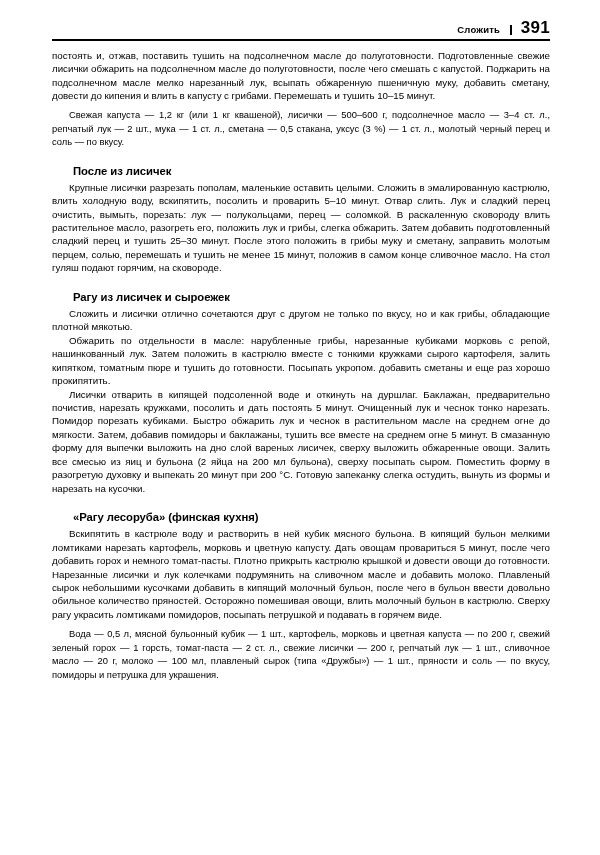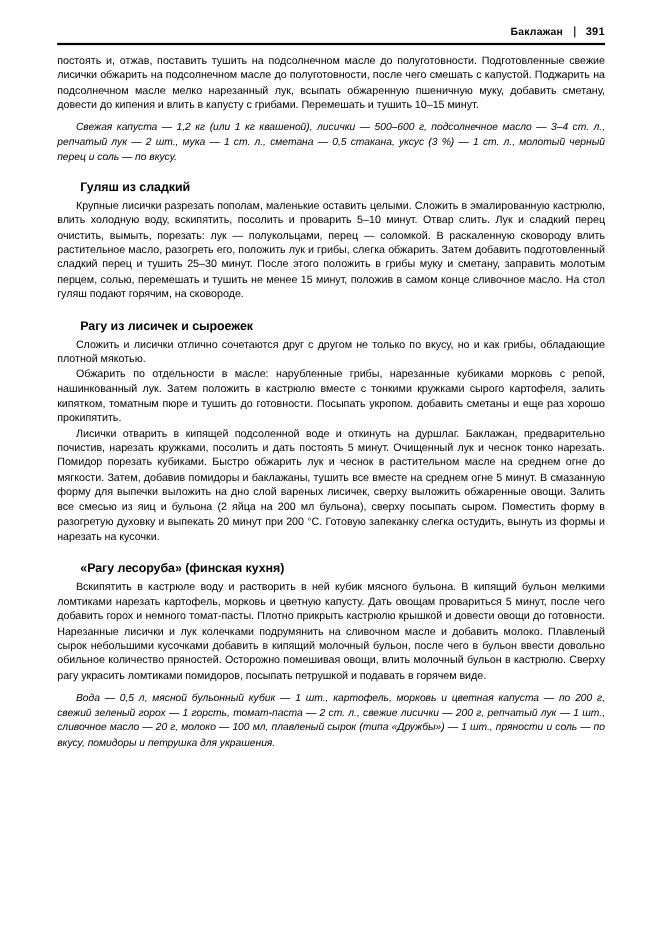--- a/index.html
+++ b/index.html
@@ -47,21 +47,21 @@
   .runhead .rh-sep {
     display: inline-block;
     width: 1.6px;
     height: 10px;
     background: #000;
     margin: 0 9px 0 10px;
     position: relative;
     top: 1.5px;
   }
   .runhead .rh-page {
-    font-size: 10px;
+    font-size: 17px;
     font-weight: bold;
     letter-spacing: 0.3px;
   }
   .rule {
     height: 1.6px;
     background: #000000;
     width: 100%;
     margin: 0 0 8px 0;
   }
   
@@ -74,21 +74,20 @@
     letter-spacing: -0.02px;
     word-spacing: -0.1px;
     hyphens: manual;
   }
   p.body.indent {
     text-indent: 17px;
   }
   p.ingr {
     margin: 6px 0 0 0;
     font-size: 9.4px;
-    font-style: italic;
     line-height: 13.4px;
     text-align: justify;
     text-indent: 17px;
     letter-spacing: -0.02px;
   }
   h2.recipe {
     margin: 15px 0 3px 0;
     padding-left: 21px;
     font-size: 11.3px;
     font-weight: bold;
@@ -96,31 +95,31 @@
     line-height: 14px;
   }
 </style>
 </head>
 <body>
 
 <div class="page">
   <div class="content">
 
     <div class="runhead">
-      <span class="rh-title">Баклажан</span>
+      <span class="rh-title">Сложить</span>
       <span class="rh-sep"></span>
       <span class="rh-page">391</span>
     </div>
 
     <div class="rule"></div>
 
     <div id="flow">
         <p class="body">постоять и, отжав, поставить тушить на подсолнечном масле до полуготовности. Подготовленные свежие лисички обжарить на подсолнечном масле до полуготовности, после чего смешать с капустой. Поджарить на подсолнечном масле мелко нарезанный лук, всыпать обжаренную пшеничную муку, добавить сметану, довести до кипения и влить в капусту с грибами. Перемешать и тушить 10–15 минут.</p>
         <p class="ingr">Свежая капуста — 1,2 кг (или 1 кг квашеной), лисички — 500–600 г, подсолнечное масло — 3–4 ст. л., репчатый лук — 2 шт., мука — 1 ст. л., сметана — 0,5 стакана, уксус (3 %) — 1 ст. л., молотый черный перец и соль — по вкусу.</p>
-        <h2 class="recipe">Гуляш из сладкий</h2>
+        <h2 class="recipe">После из лисичек</h2>
         <p class="body indent">Крупные лисички разрезать пополам, маленькие оставить целыми. Сложить в эмалированную кастрюлю, влить холодную воду, вскипятить, посолить и проварить 5–10 минут. Отвар слить. Лук и сладкий перец очистить, вымыть, порезать: лук — полукольцами, перец — соломкой. В раскаленную сковороду влить растительное масло, разогреть его, положить лук и грибы, слегка обжарить. Затем добавить подготовленный сладкий перец и тушить 25–30 минут. После этого положить в грибы муку и сметану, заправить молотым перцем, солью, перемешать и тушить не менее 15 минут, положив в самом конце сливочное масло. На стол гуляш подают горячим, на сковороде.</p>
         <h2 class="recipe">Рагу из лисичек и сыроежек</h2>
         <p class="body indent">Сложить и лисички отлично сочетаются друг с другом не только по вкусу, но и как грибы, обладающие плотной мякотью.</p>
         <p class="body indent">Обжарить по отдельности в масле: нарубленные грибы, нарезанные кубиками морковь с репой, нашинкованный лук. Затем положить в кастрюлю вместе с тонкими кружками сырого картофеля, залить кипятком, томатным пюре и тушить до готовности. Посыпать укропом. добавить сметаны и еще раз хорошо прокипятить.</p>
         <p class="body indent">Лисички отварить в кипящей подсоленной воде и откинуть на дуршлаг. Баклажан, предварительно почистив, нарезать кружками, посолить и дать постоять 5 минут. Очищенный лук и чеснок тонко нарезать. Помидор порезать кубиками. Быстро обжарить лук и чеснок в растительном масле на среднем огне до мягкости. Затем, добавив помидоры и баклажаны, тушить все вместе на среднем огне 5 минут. В смазанную форму для выпечки выложить на дно слой вареных лисичек, сверху выложить обжаренные овощи. Залить все смесью из яиц и бульона (2 яйца на 200 мл бульона), сверху посыпать сыром. Поместить форму в разогретую духовку и выпекать 20 минут при 200 °C. Готовую запеканку слегка остудить, вынуть из формы и нарезать на кусочки.</p>
         <h2 class="recipe">«Рагу лесоруба» (финская кухня)</h2>
         <p class="body indent">Вскипятить в кастрюле воду и растворить в ней кубик мясного бульона. В кипящий бульон мелкими ломтиками нарезать картофель, морковь и цветную капусту. Дать овощам провариться 5 минут, после чего добавить горох и немного томат-пасты. Плотно прикрыть кастрюлю крышкой и довести овощи до готовности. Нарезанные лисички и лук колечками подрумянить на сливочном масле и добавить молоко. Плавленый сырок небольшими кусочками добавить в кипящий молочный бульон, после чего в бульон ввести довольно обильное количество пряностей. Осторожно помешивая овощи, влить молочный бульон в кастрюлю. Сверху рагу украсить ломтиками помидоров, посыпать петрушкой и подавать в горячем виде.</p>
         <p class="ingr">Вода — 0,5 л, мясной бульонный кубик — 1 шт., картофель, морковь и цветная капуста — по 200 г, свежий зеленый горох — 1 горсть, томат-паста — 2 ст. л., свежие лисички — 200 г, репчатый лук — 1 шт., сливочное масло — 20 г, молоко — 100 мл, плавленый сырок (типа «Дружбы») — 1 шт., пряности и соль — по вкусу, помидоры и петрушка для украшения.</p>
       </div>
 

